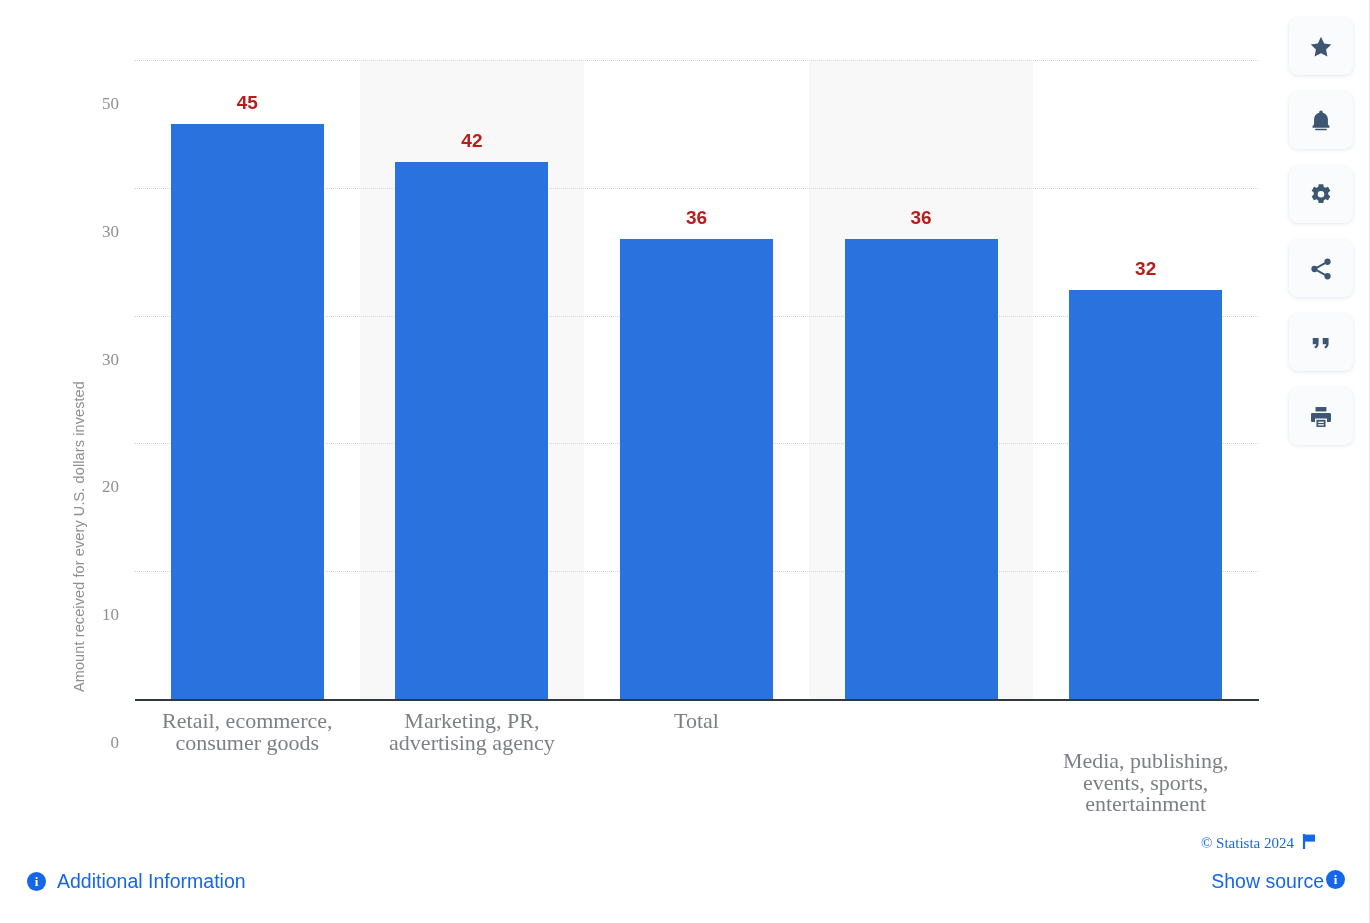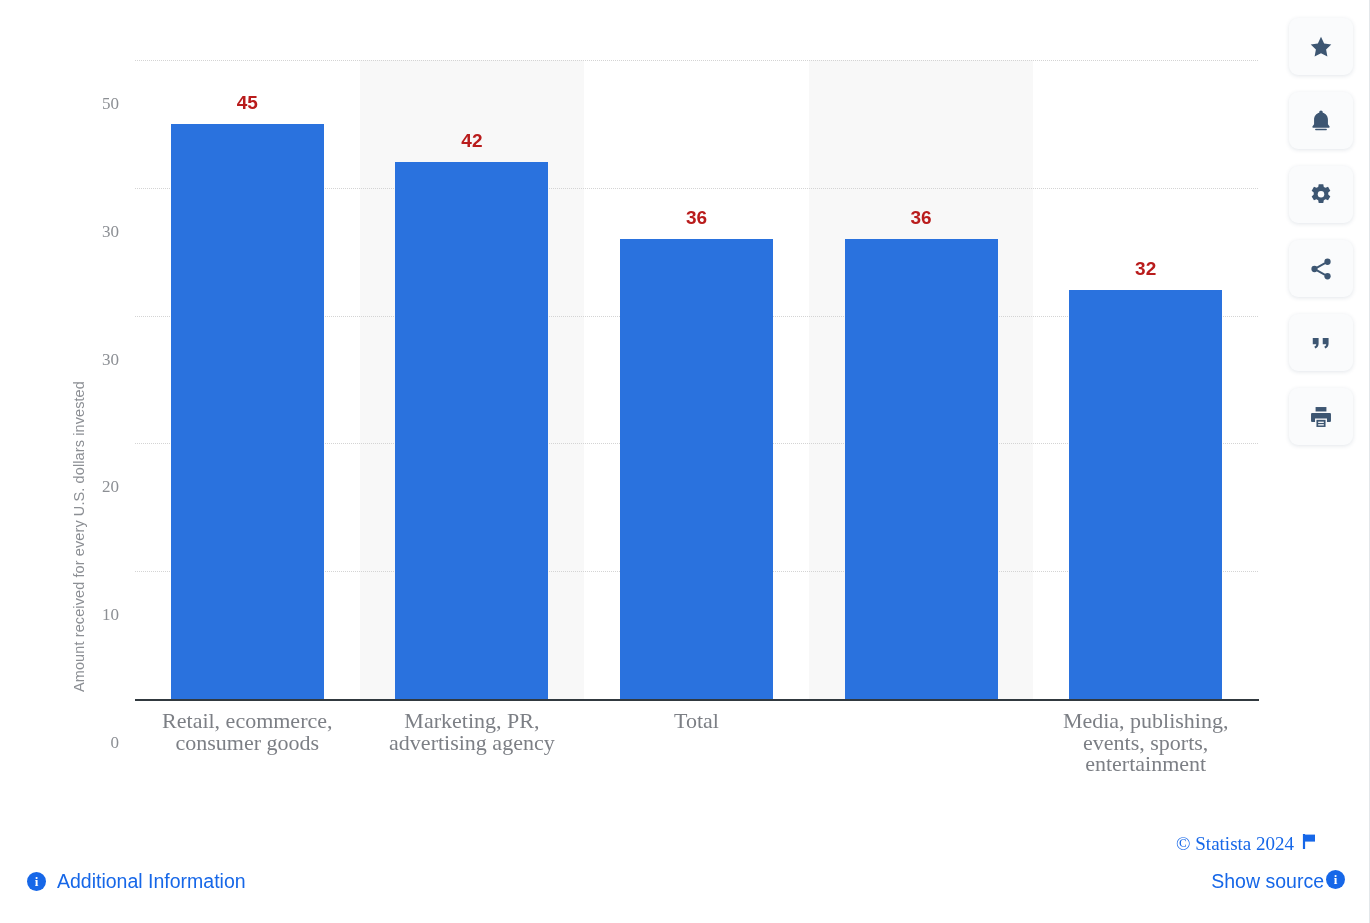--- a/index.html
+++ b/index.html
@@ -172,21 +172,21 @@
     position: absolute;
     left: 0;
     top: 800px;
     width: 1370px;
     height: 123px;
   }
   #copyright {
     position: absolute;
     right: 52px;
     top: 33px;
-    font-size: 19px;
+    font-size: 15px;
     color: #1667e8;
     font-family: "Liberation Serif", serif;
     display: flex;
     align-items: center;
     gap: 8px;
     white-space: nowrap;
   }
   #additional-info {
     position: absolute;
     left: 27px;
@@ -269,21 +269,21 @@
           <div>Retail, ecommerce,</div>
           <div>consumer goods</div>
         </div>
         <div class="xlabel" style="left: 336.9px;">
           <div>Marketing, PR,</div>
           <div>advertising agency</div>
         </div>
         <div class="xlabel" style="left: 561.5px;">
           <div>Total</div>
         </div>
-        <div class="xlabel" style="left: 1010.7px;">
+        <div class="xlabel" style="left: 1010.7px; margin-top: 40px;">
           <div>Media, publishing,</div>
           <div>events, sports,</div>
           <div>entertainment</div>
         </div>
       </div>
   </div>
 
   <div id="toolbar">
       <div class="tool-btn">
         <span>

